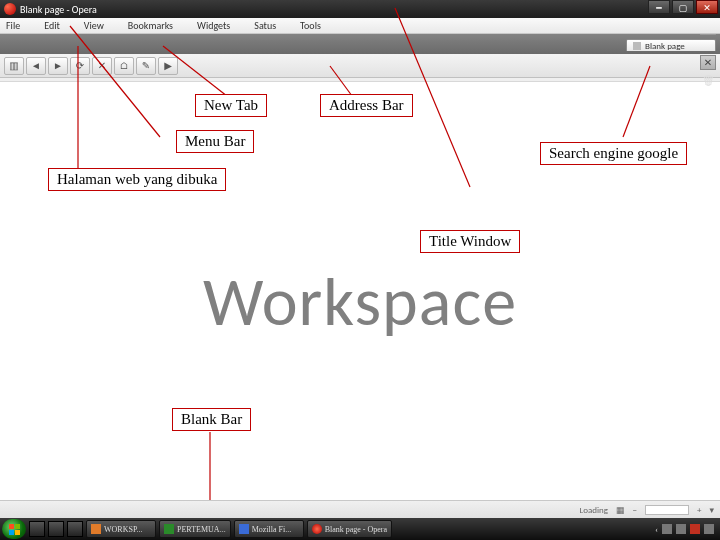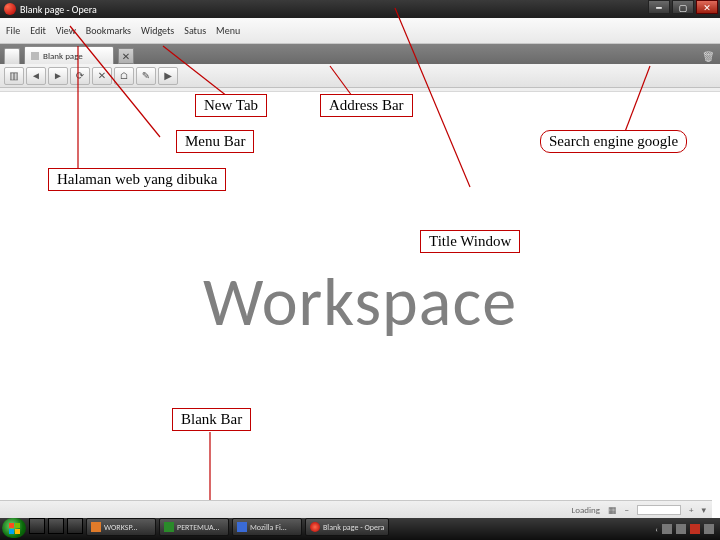--- a/index.html
+++ b/index.html
@@ -20,38 +20,39 @@
     width: 12px; height: 12px; border-radius: 50%;
     background: radial-gradient(circle at 30% 30%, #ff6a4d, #b30000);
     margin-right: 4px;
   }
   .titlebar .wnd-buttons { position: absolute; right: 2px; top: 0; display: flex; gap: 2px; }
   .titlebar .wnd-btn { width: 22px; height: 14px; font-size: 9px; display:flex; align-items:center; justify-content:center; color:#fff; }
   .titlebar .wnd-min, .titlebar .wnd-max { background: linear-gradient(#6a6a6a,#3a3a3a); border:1px solid #222; }
   .titlebar .wnd-close { background: linear-gradient(#e06a5a,#a02010); border:1px solid #5a0000; }
 
   .menubar {
-    height: 26px;
+    height: 16px;
     background: linear-gradient(#fafafa,#e9e9e9);
     border-bottom: 1px solid #c8c8c8;
     display: flex;
     align-items: center;
     font-size: 10px;
     color: #333;
-    gap: 10px;
+    gap: 24px;
     padding: 0 6px;
   }
 
   .tabbar {
     height: 20px;
     background: linear-gradient(#828282,#6a6a6a);
     display: flex;
     align-items: flex-end;
     padding: 0 4px;
     gap: 4px;
+    flex-direction: column;
   }
   .tabbar .tab-sq {
     width: 16px; height: 16px;
     background: linear-gradient(#fefefe,#dcdcdc);
     border: 1px solid #9a9a9a;
     border-bottom: none;
     border-radius: 2px 2px 0 0;
   }
   .tabbar .tab-active {
     height: 18px;
@@ -145,37 +146,37 @@
     text-align: center;
     font-size: 68px;
     color: #808080;
     font-weight: 400;
     letter-spacing: 1px;
   }
 
   
   .statusbar {
     position: absolute;
-    left: 0; right: 8px; bottom: 22px;
+    left: 0; right: 0; bottom: 22px;
     height: 18px;
     background: linear-gradient(#f0f0f0,#e2e2e2);
     border-top: 1px solid #c8c8c8;
     display: flex; align-items: center; justify-content: flex-end;
     font-size: 9px; color:#666; gap:8px; padding: 0 6px;
   }
   .statusbar .zoom { width:44px; height:10px; border:1px solid #bbb; background:#fff; }
 
   
   .taskbar {
     position: absolute;
     left: 0; right: 0; bottom: 0;
     height: 22px;
     background: linear-gradient(#3a3a3a, #0e0e0e);
-    display: flex; 
-    padding: 0 2px; gap: 3px;
+    display: flex; align-items: center;
+    padding: 0 2px; gap: 3px; font-family: Liberation Serif, serif;
   }
   .taskbar .start {
     width: 24px; height: 20px;
     border-radius: 10px;
     background: radial-gradient(circle at 40% 40%, #6fd76f, #0a6b0a 60%, #034003);
     display:flex; align-items:center; justify-content:center;
   }
   .taskbar .start .winlogo {
     width:11px; height:11px;
     display:grid; grid-template-columns:1fr 1fr; grid-template-rows:1fr 1fr; gap:1px;
@@ -216,21 +217,21 @@
   </div>
 </div>
 
 <div class="menubar">
   <span>File</span>
   <span>Edit</span>
   <span>View</span>
   <span>Bookmarks</span>
   <span>Widgets</span>
   <span>Satus</span>
-  <span>Menu</span>
+  <span>Tools</span>
 </div>
 
 <div class="tabbar">
   <div class="tab-sq"></div>
   <div class="tab-active">
     <div class="dot"></div>
     <span>Blank page</span>
   </div>
   <div class="newtab">✕</div>
   <div class="trash">🗑</div>
@@ -261,21 +262,21 @@
   <line x1="470" y1="187" x2="395" y2="8"></line>
 
   <line x1="623" y1="137" x2="650" y2="66"></line>
 
   <line x1="210" y1="432" x2="210" y2="502"></line>
 </svg>
 
 <div class="callout" style="left:195px; top:94px;">New Tab</div>
 <div class="callout" style="left:320px; top:94px;">Address Bar</div>
 <div class="callout" style="left:128px; top:130px;margin-left:48px;">Menu Bar</div>
-<div class="callout" style="left:540px; top:130px;border-radius:10px;">Search engine google</div>
+<div class="callout" style="left:540px; top:142px;">Search engine google</div>
 <div class="callout" style="left:48px;  top:168px;">Halaman web yang dibuka</div>
 <div class="callout" style="left:420px; top:182px;margin-top:48px;">Title Window</div>
 <div class="callout" style="left:172px; top:408px;">Blank Bar</div>
 
 <div class="workspace-label">Workspace</div>
 
 <div class="statusbar">
   <span>Loading</span>
   <span>▦</span>
   <span>−</span>

